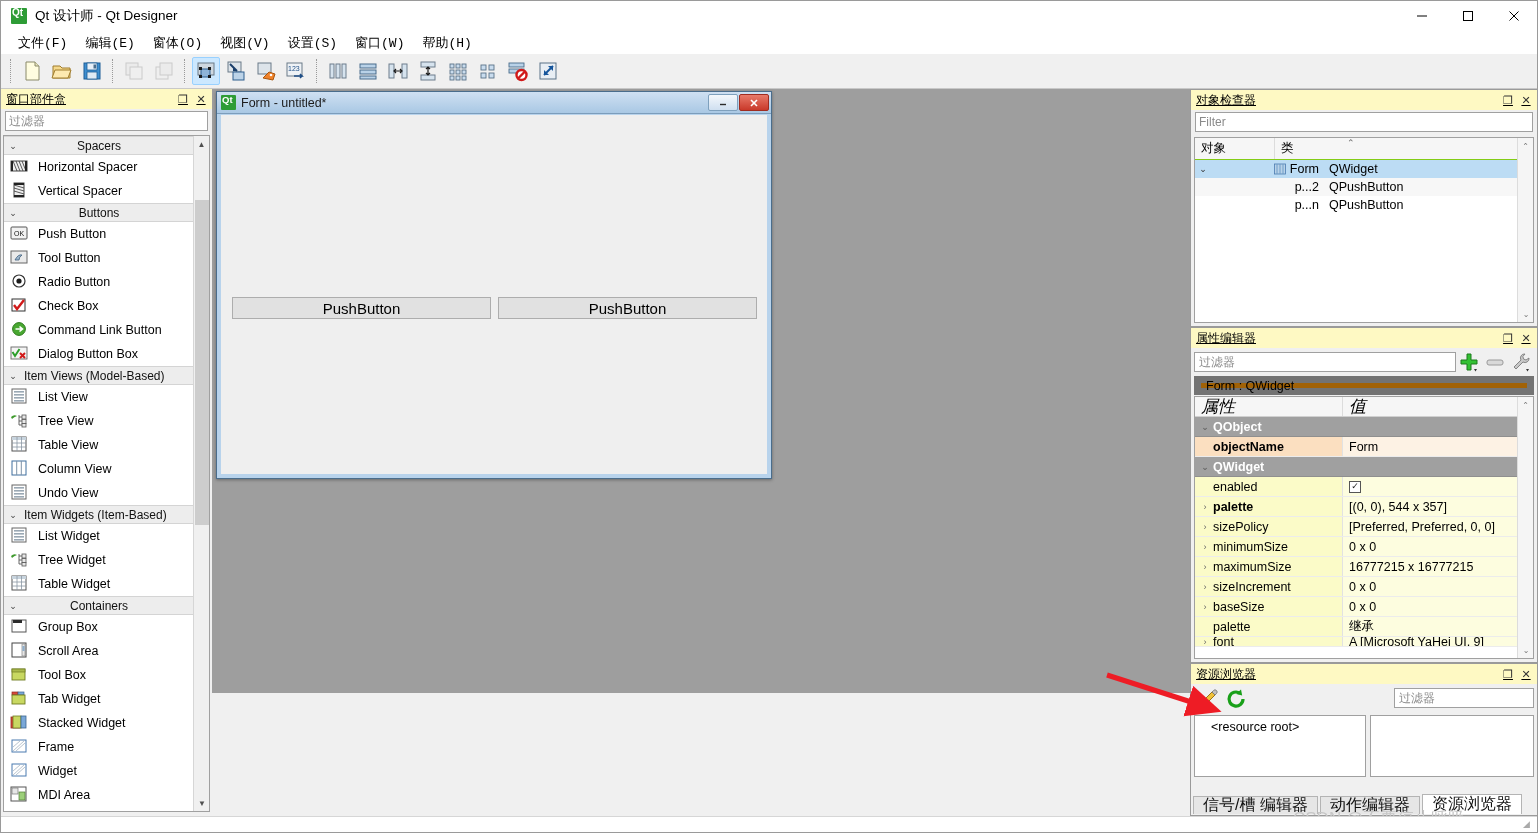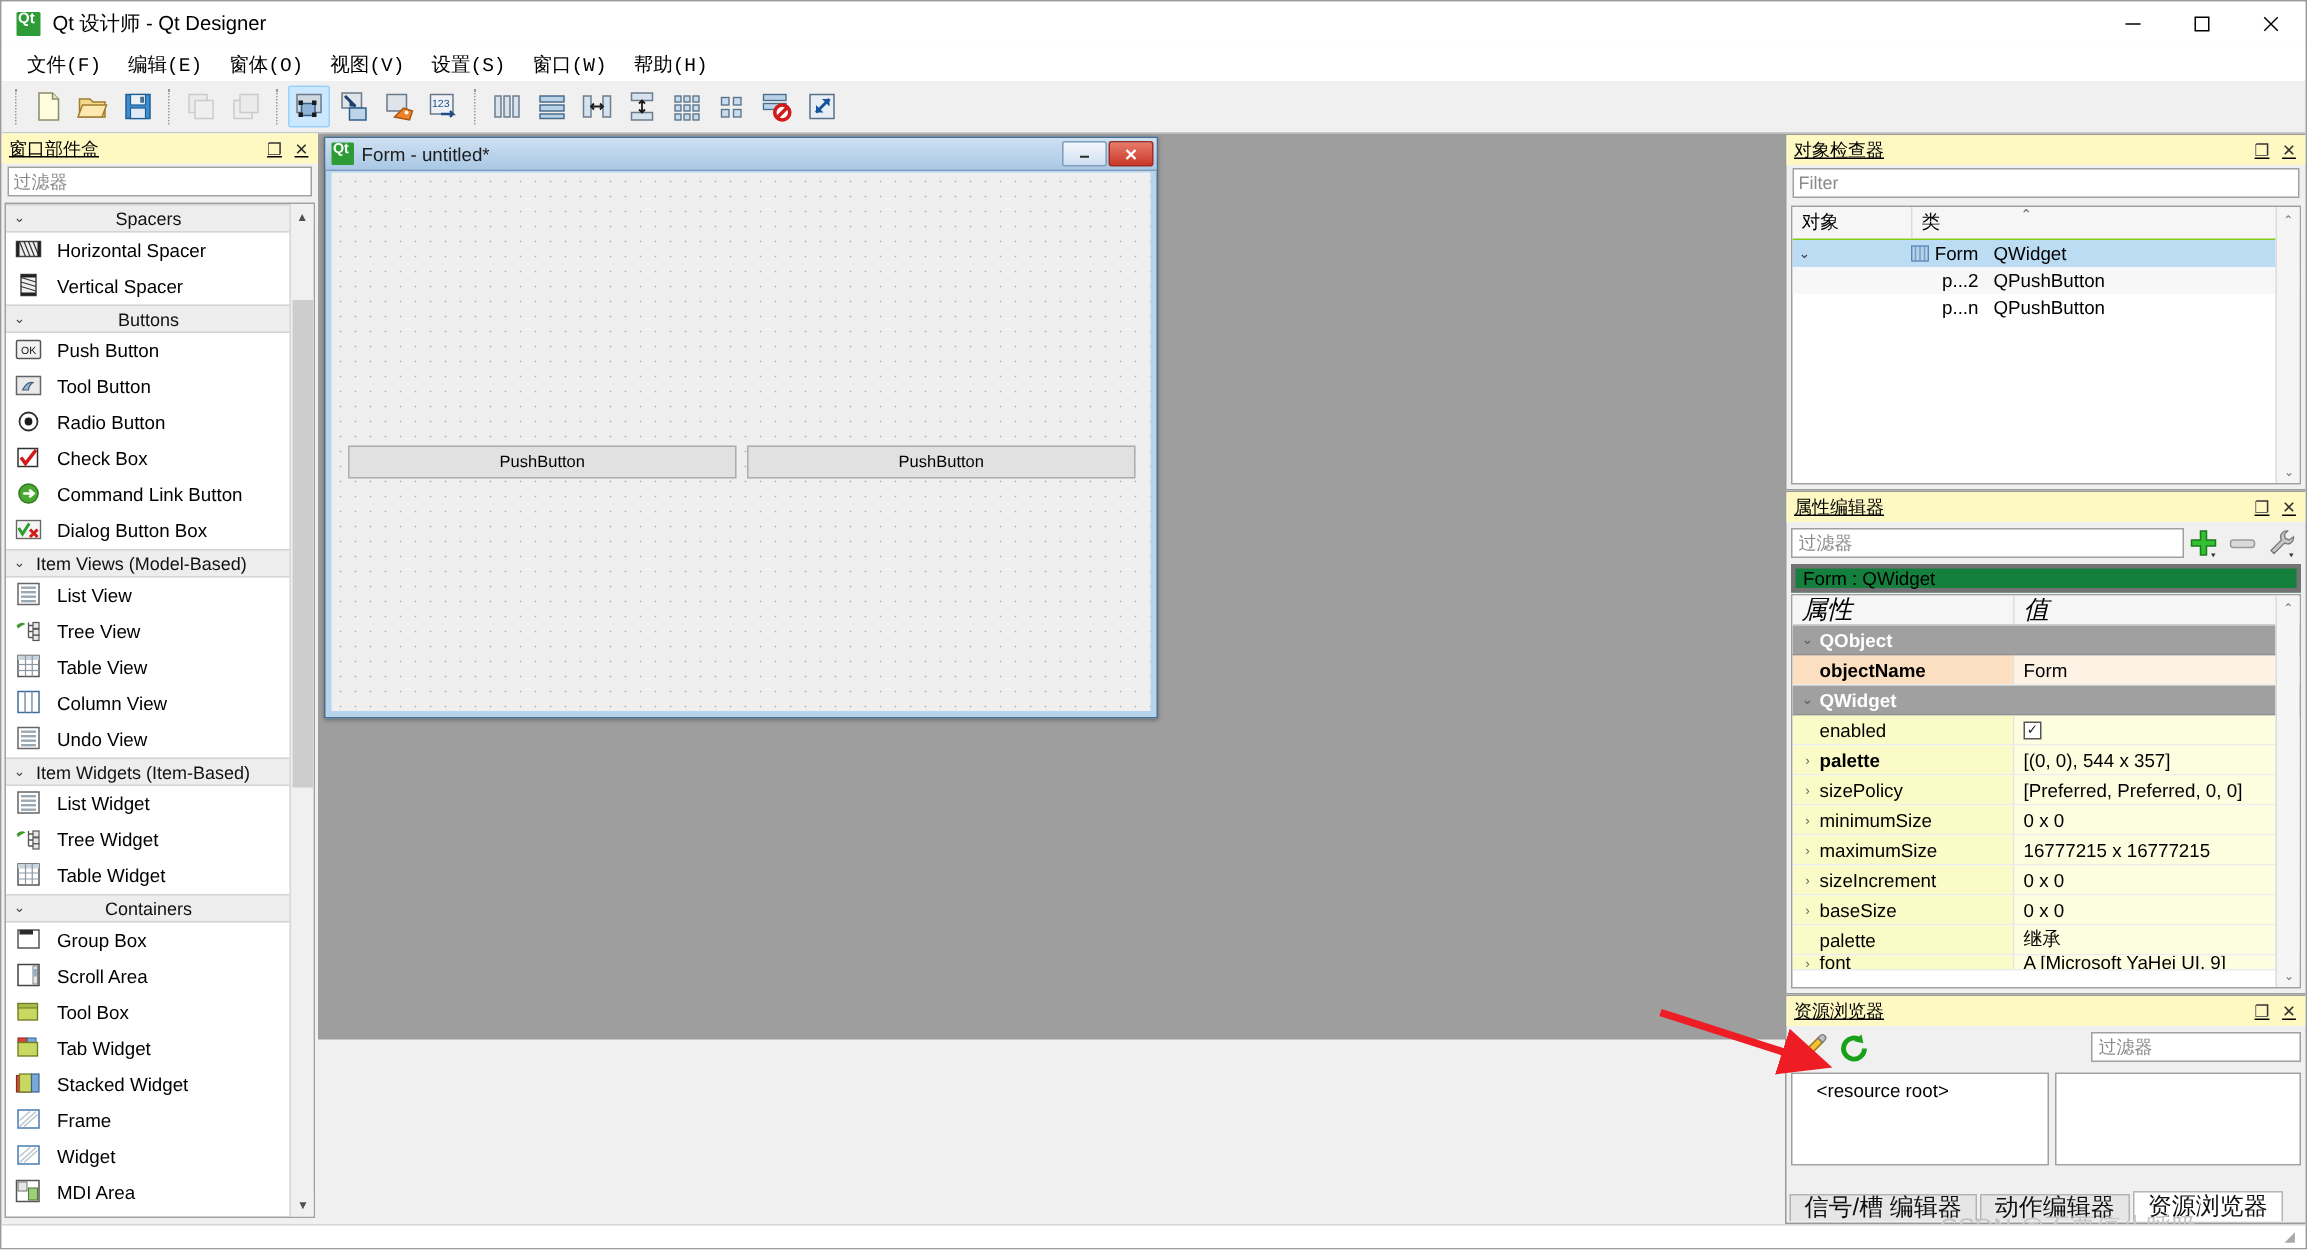--- a/index.html
+++ b/index.html
@@ -175,21 +175,21 @@
     position: absolute; left: 4px; top: 23px; right: 4px; bottom: 4px;
     background-color: #efefef;
     background-image: radial-gradient(#b4b4b4 0.6px, transparent 0.7px);
     background-size: 10px 10px;
     background-position: 1px 1px;
   }
   .push-btn {
     position: absolute; height: 22px;
     background: #e1e1e1; border: 1px solid #adadad;
     display: flex; align-items: center; justify-content: center;
-    font-size: 11px; color: #000;
+    font-size: 15px; color: #000;
   }
 
   
   #objinspector { left: 1189px; top: 88px; width: 348px; height: 238px; }
   #propeditor  { left: 1189px; top: 326px; width: 348px; height: 336px; }
   #resbrowser  { left: 1189px; top: 662px; width: 348px; height: 153px; }
 
   .tree-wrap {
     position: absolute; left: 3px; right: 3px; bottom: 3px;
     background: #fff; border: 1px solid #a0a0a0; overflow: hidden;
@@ -226,21 +226,21 @@
     position: absolute; left: 3px; top: 22px; right: 3px; height: 24px;
     display: flex; align-items: center;
   }
   .prop-filter {
     flex: 1; height: 20px; border: 1px solid #a0a0a0; background: #fff;
     font-size: 12px; color: #8a8a8a; padding: 0 4px; display: flex; align-items: center;
   }
   .prop-tool { width: 26px; height: 22px; display: flex; align-items: center; justify-content: center; flex: none; }
   .prop-classbar {
     position: absolute; left: 3px; top: 48px; right: 3px; height: 19px;
-    background: #15803d; border: 3px solid #737373;
+    background: #a16207; border: 7px solid #737373;
     display: flex; align-items: center; padding-left: 5px; font-size: 12.5px;
   }
   .prop-table {
     position: absolute; left: 3px; top: 68px; right: 3px; bottom: 3px;
     border: 1px solid #a0a0a0; background: #fff; overflow: hidden;
   }
   .pt-head {
     height: 20px; display: flex; background: #f6f6f6; border-bottom: 1px solid #d0d0d0;
     font-size: 17px;
     font-style: italic;

